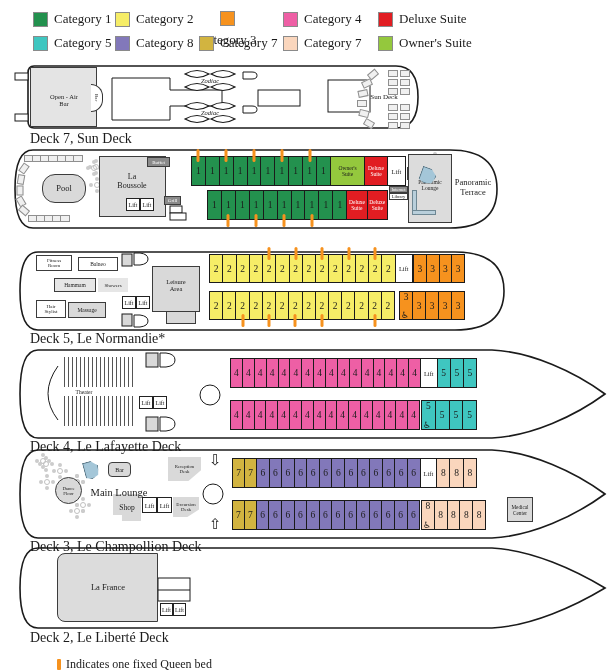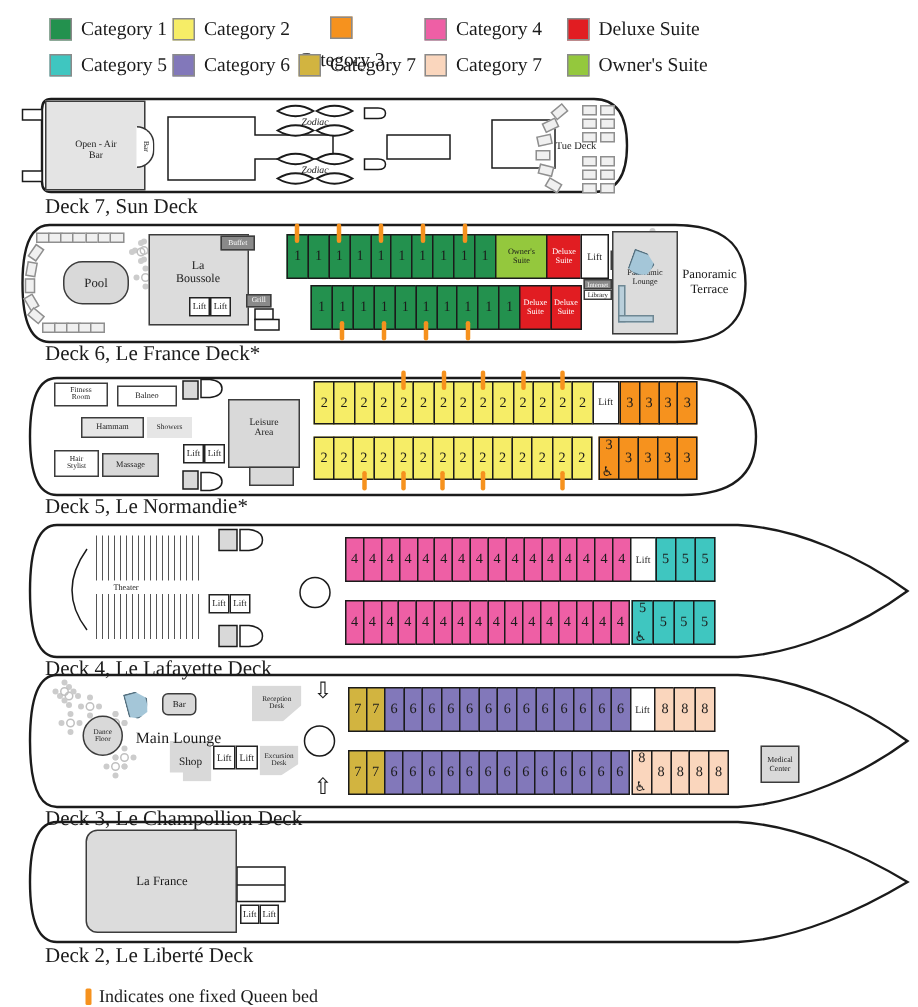--- a/index.html
+++ b/index.html
@@ -143,21 +143,21 @@
       <div class="lg-item" style="left: 378px; top: 11px;">
         <span class="lg-sw" style="background: rgb(225, 29, 34);"></span>
         <span class="lg-lb">Deluxe Suite</span>
       </div>
       <div class="lg-item" style="left: 33px; top: 35px;">
         <span class="lg-sw" style="background: rgb(63, 198, 192);"></span>
         <span class="lg-lb">Category 5</span>
       </div>
       <div class="lg-item" style="left: 115px; top: 35px;">
         <span class="lg-sw" style="background: rgb(130, 120, 186);"></span>
-        <span class="lg-lb">Category 6</span>
+        <span class="lg-lb">Category 8</span>
       </div>
       <div class="lg-item" style="left: 199px; top: 35px;">
         <span class="lg-sw" style="background: rgb(210, 180, 64);"></span>
         <span class="lg-lb">Category 7</span>
       </div>
       <div class="lg-item" style="left: 283px; top: 35px;">
         <span class="lg-sw" style="background: rgb(250, 214, 189);"></span>
         <span class="lg-lb">Category 7</span>
       </div>
       <div class="lg-item" style="left: 378px; top: 35px;">
@@ -165,21 +165,21 @@
         <span class="lg-lb">Owner's Suite</span>
       </div>
     </div>
 
   <div class="room" style="left:30px;top:67px;width:67px;height:60px;background:#e4e4e4;"></div>
   <div class="txt prelb" style="left:40px;top:93px;width:48px;font-size:6.5px;">Open - Air
 Bar</div>
   <div class="barcounter" style="left:91px;top:84px;width:11px;height:26px;">
     <span class="vert">Bar</span>
   </div>
-  <div class="txt" style="left:362px;top:93px;width:44px;font-size:7px;">Tue Deck</div>
+  <div class="txt" style="left:362px;top:93px;width:44px;font-size:7px;">Sun Deck</div>
   <div class="decklabel" style="left:30px;top:131px;">Deck 7, Sun Deck</div>
 
   <div class="room" style="left:42px;top:174px;width:44px;height:29px;border-radius:13px;">
     <span class="txt" style="position:static;font-size:8.5px;">Pool</span>
   </div>
   <div class="room" style="left:99px;top:156px;width:67px;height:61px;background:#dcdcdc;"></div>
   <div class="txt prelb" style="left:106px;top:172px;width:52px;font-size:8px;">La
 Boussole</div>
   <div class="room dark" style="left:147px;top:157px;width:23px;height:10px;font-size:5px;">
     <span>Buffet</span>
@@ -297,21 +297,20 @@
     <span>Library</span>
   </div>
   <div class="room" style="left:408px;top:154px;width:44px;height:69px;background:#dcdcdc;"></div>
   <div class="txt prelb" style="left:409px;top:179px;width:42px;font-size:5.5px;">Panoramic
 Lounge</div>
   <div class="piano" style="left:420px;top:168px;width:14px;height:14px;transform:rotate(20deg);"></div>
   <div class="bench" style="left:412px;top:190px;width:5px;height:25px;"></div>
   <div class="bench" style="left:412px;top:210px;width:24px;height:5px;"></div>
   <div class="txt prelb" style="left:450px;top:178px;width:46px;font-size:8.5px;">Panoramic
 Terrace</div>
-  <div class="decklabel" style="left:30px;top:229px;">Deck 6, Le France Deck*</div>
 
   <div class="room white" style="left:36px;top:255px;width:36px;height:16px;font-size:5px;">
     <span class="prelb">Fitness
 Room</span>
   </div>
   <div class="room white" style="left:78px;top:257px;width:40px;height:14px;font-size:5.5px;">
     <span>Balneo</span>
   </div>
   <div class="room" style="left:54px;top:278px;width:42px;height:14px;font-size:5.5px;background:#e6e6e6;">
     <span>Hammam</span>

